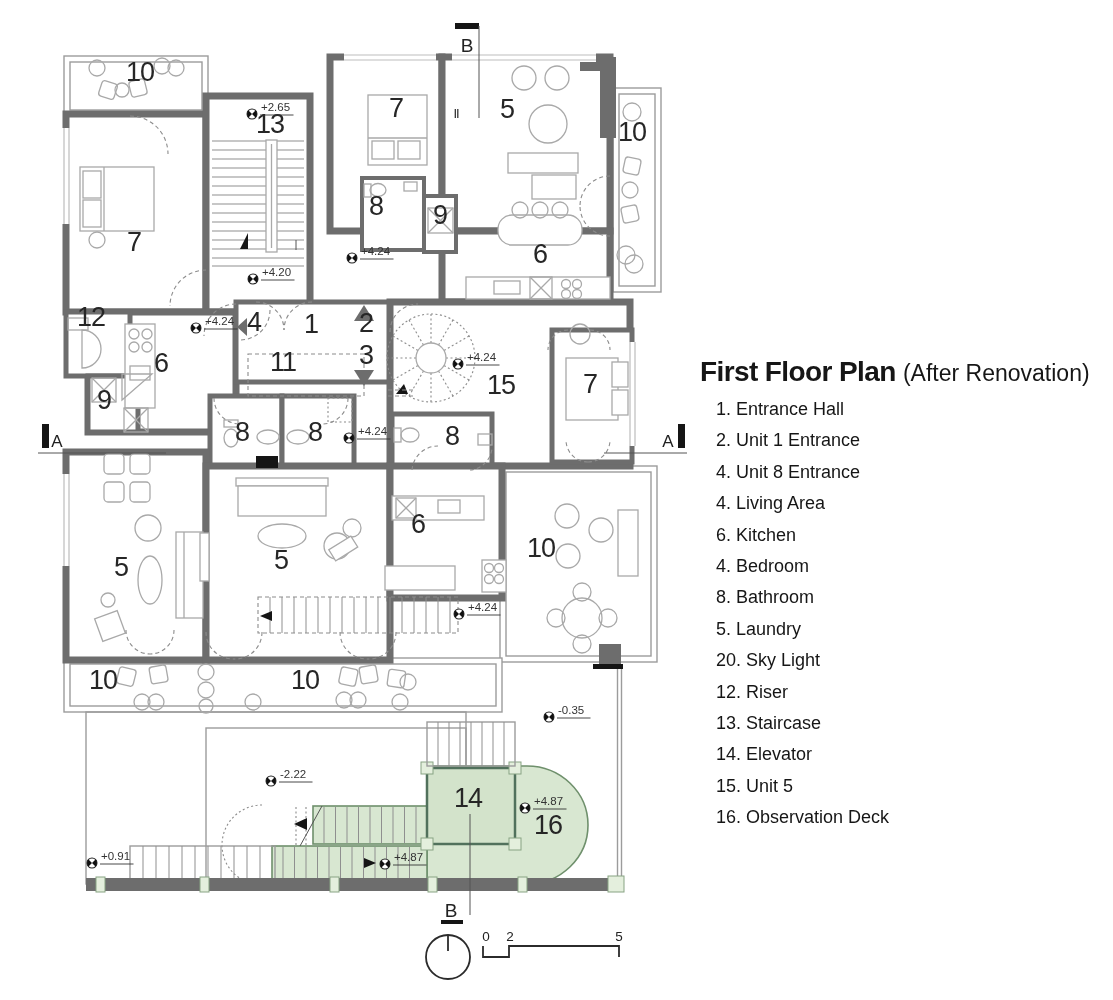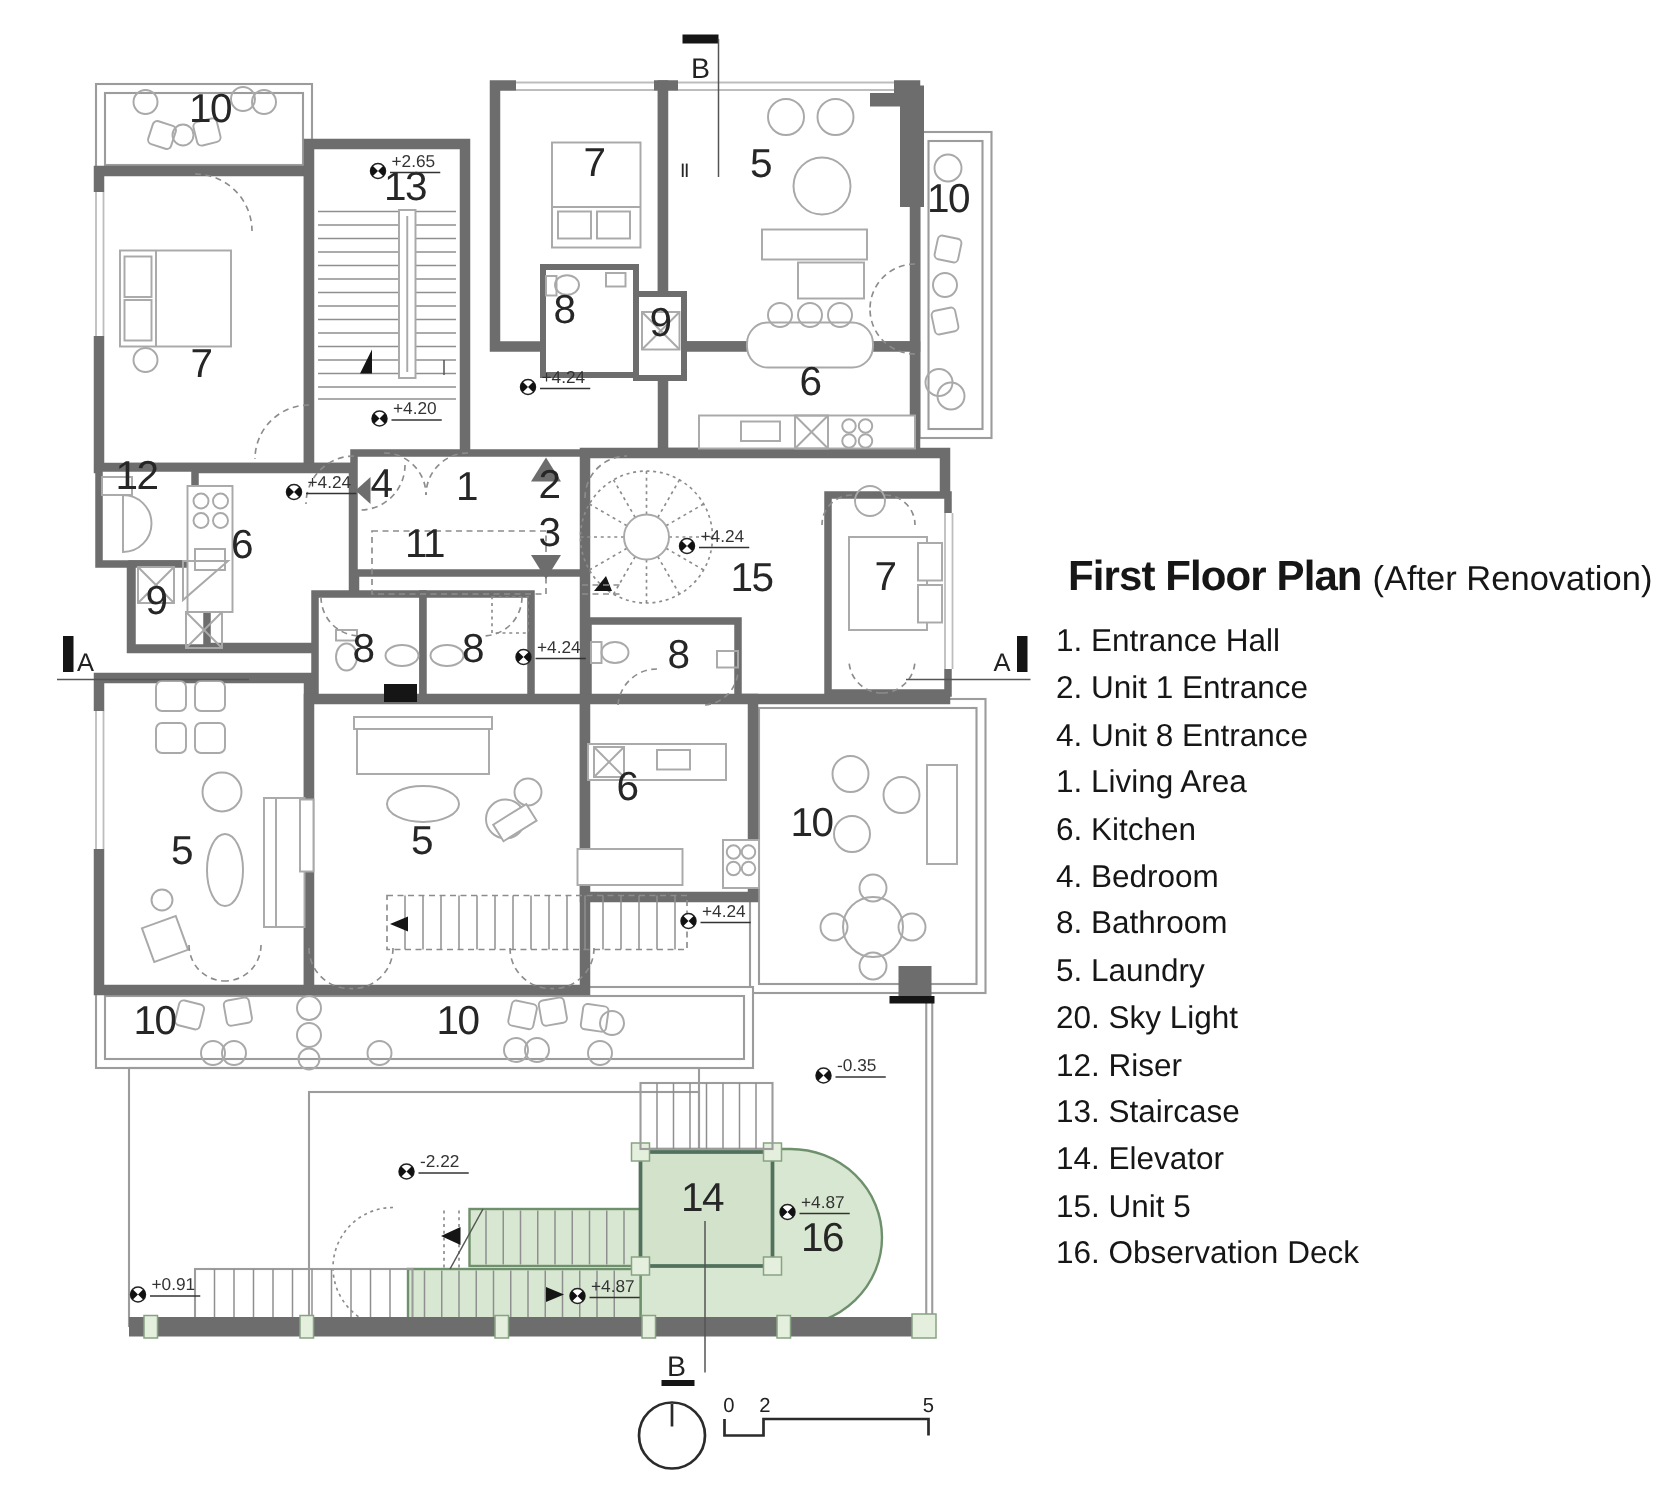--- a/index.html
+++ b/index.html
@@ -20,23 +20,23 @@
   .gf {fill:#d8e7d1;stroke:#6f906c;stroke-width:1.6;}
   .gp {fill:#e4efdd;stroke:#88a383;stroke-width:1;}
   .bk {fill:#151515;}
   .gy {fill:#6d6d6d;}
   .st {stroke:#8f8f8f;stroke-width:1;fill:none;}
   .ln {stroke:#555;stroke-width:1;fill:none;}
   .sl {stroke:#2b2b2b;stroke-width:1.8;fill:none;}
   .rl {fill:#262626;letter-spacing:-1px;}
   .mk {fill:#333;font-size:11.5px;}
   .legend{position:absolute;left:700px;top:356px;width:405px;color:#161616;}
-  .legend h1{margin:12px;font-size:28px;font-weight:700;letter-spacing:-0.6px;white-space:nowrap;}
+  .legend h1{margin:0;font-size:28px;font-weight:700;letter-spacing:-0.6px;white-space:nowrap;}
   .legend h1 .sub{font-size:23px;font-weight:400;letter-spacing:0;}
-  .legend ol{list-style:none;margin:6px 0 0 4px;padding:0;font-size:21px;line-height:31.4px;font-weight:400;}
+  .legend ol{list-style:none;margin:6px 0 0 16px;padding:0;font-size:18px;line-height:31.4px;font-weight:400;}
 </style>
 </head>
 <body>
 
 <div id="stage">
 <svg id="plan" width="700" height="1000" viewBox="0 0 700 1000" xmlns="http://www.w3.org/2000/svg">
 
   <g>
     <rect class="tn" x="64" y="56" width="144" height="60"></rect>
         <rect class="tl" x="70" y="62" width="132" height="48"></rect>
@@ -597,21 +597,21 @@
       </g>
 </svg>
 
 <div class="legend">
   <h1><span>First Floor Plan</span>
     <span class="sub">(After Renovation)</span></h1>
   <ol>
         <li>1. Entrance Hall</li>
         <li>2. Unit 1 Entrance</li>
         <li>4. Unit 8 Entrance</li>
-        <li>1. Living Area</li>
+        <li>4. Living Area</li>
         <li>6. Kitchen</li>
         <li>4. Bedroom</li>
         <li>8. Bathroom</li>
         <li>5. Laundry</li>
         <li>20. Sky Light</li>
         <li>12. Riser</li>
         <li>13. Staircase</li>
         <li>14. Elevator</li>
         <li>15. Unit 5</li>
         <li>16. Observation Deck</li>

